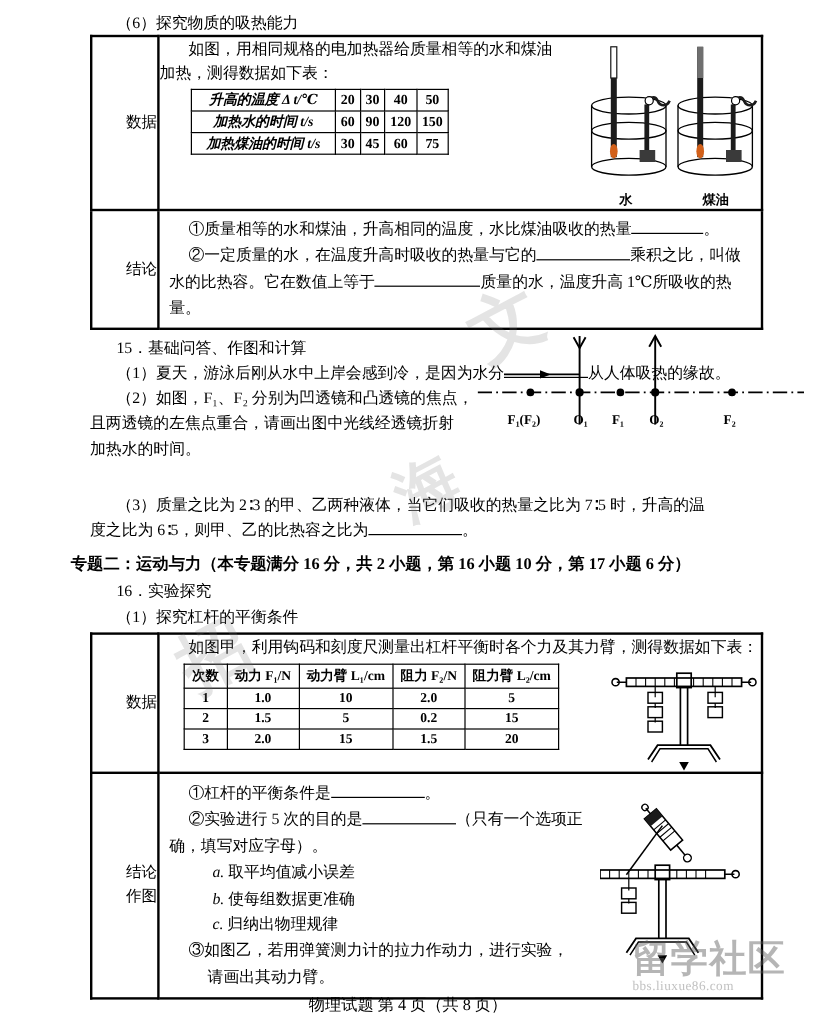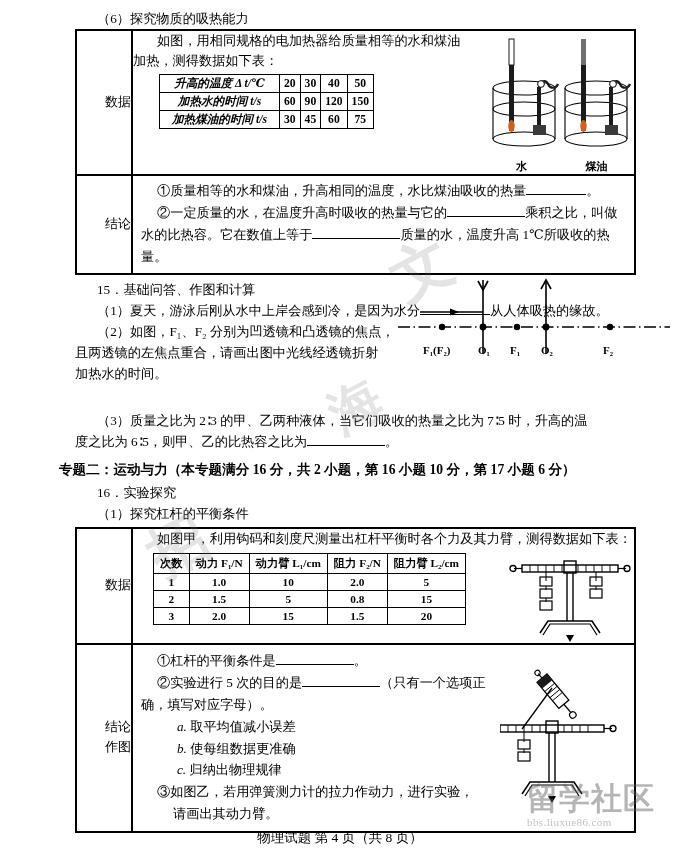--- a/index.html
+++ b/index.html
@@ -319,21 +319,21 @@
                 <td>1</td>
                 <td>1.0</td>
                 <td>10</td>
                 <td>2.0</td>
                 <td>5</td>
               </tr>
               <tr>
                 <td>2</td>
                 <td>1.5</td>
                 <td>5</td>
-                <td>0.8</td>
+                <td>0.2</td>
                 <td>15</td>
               </tr>
               <tr>
                 <td>3</td>
                 <td>2.0</td>
                 <td>15</td>
                 <td>1.5</td>
                 <td>20</td>
               </tr>
             </tbody>

